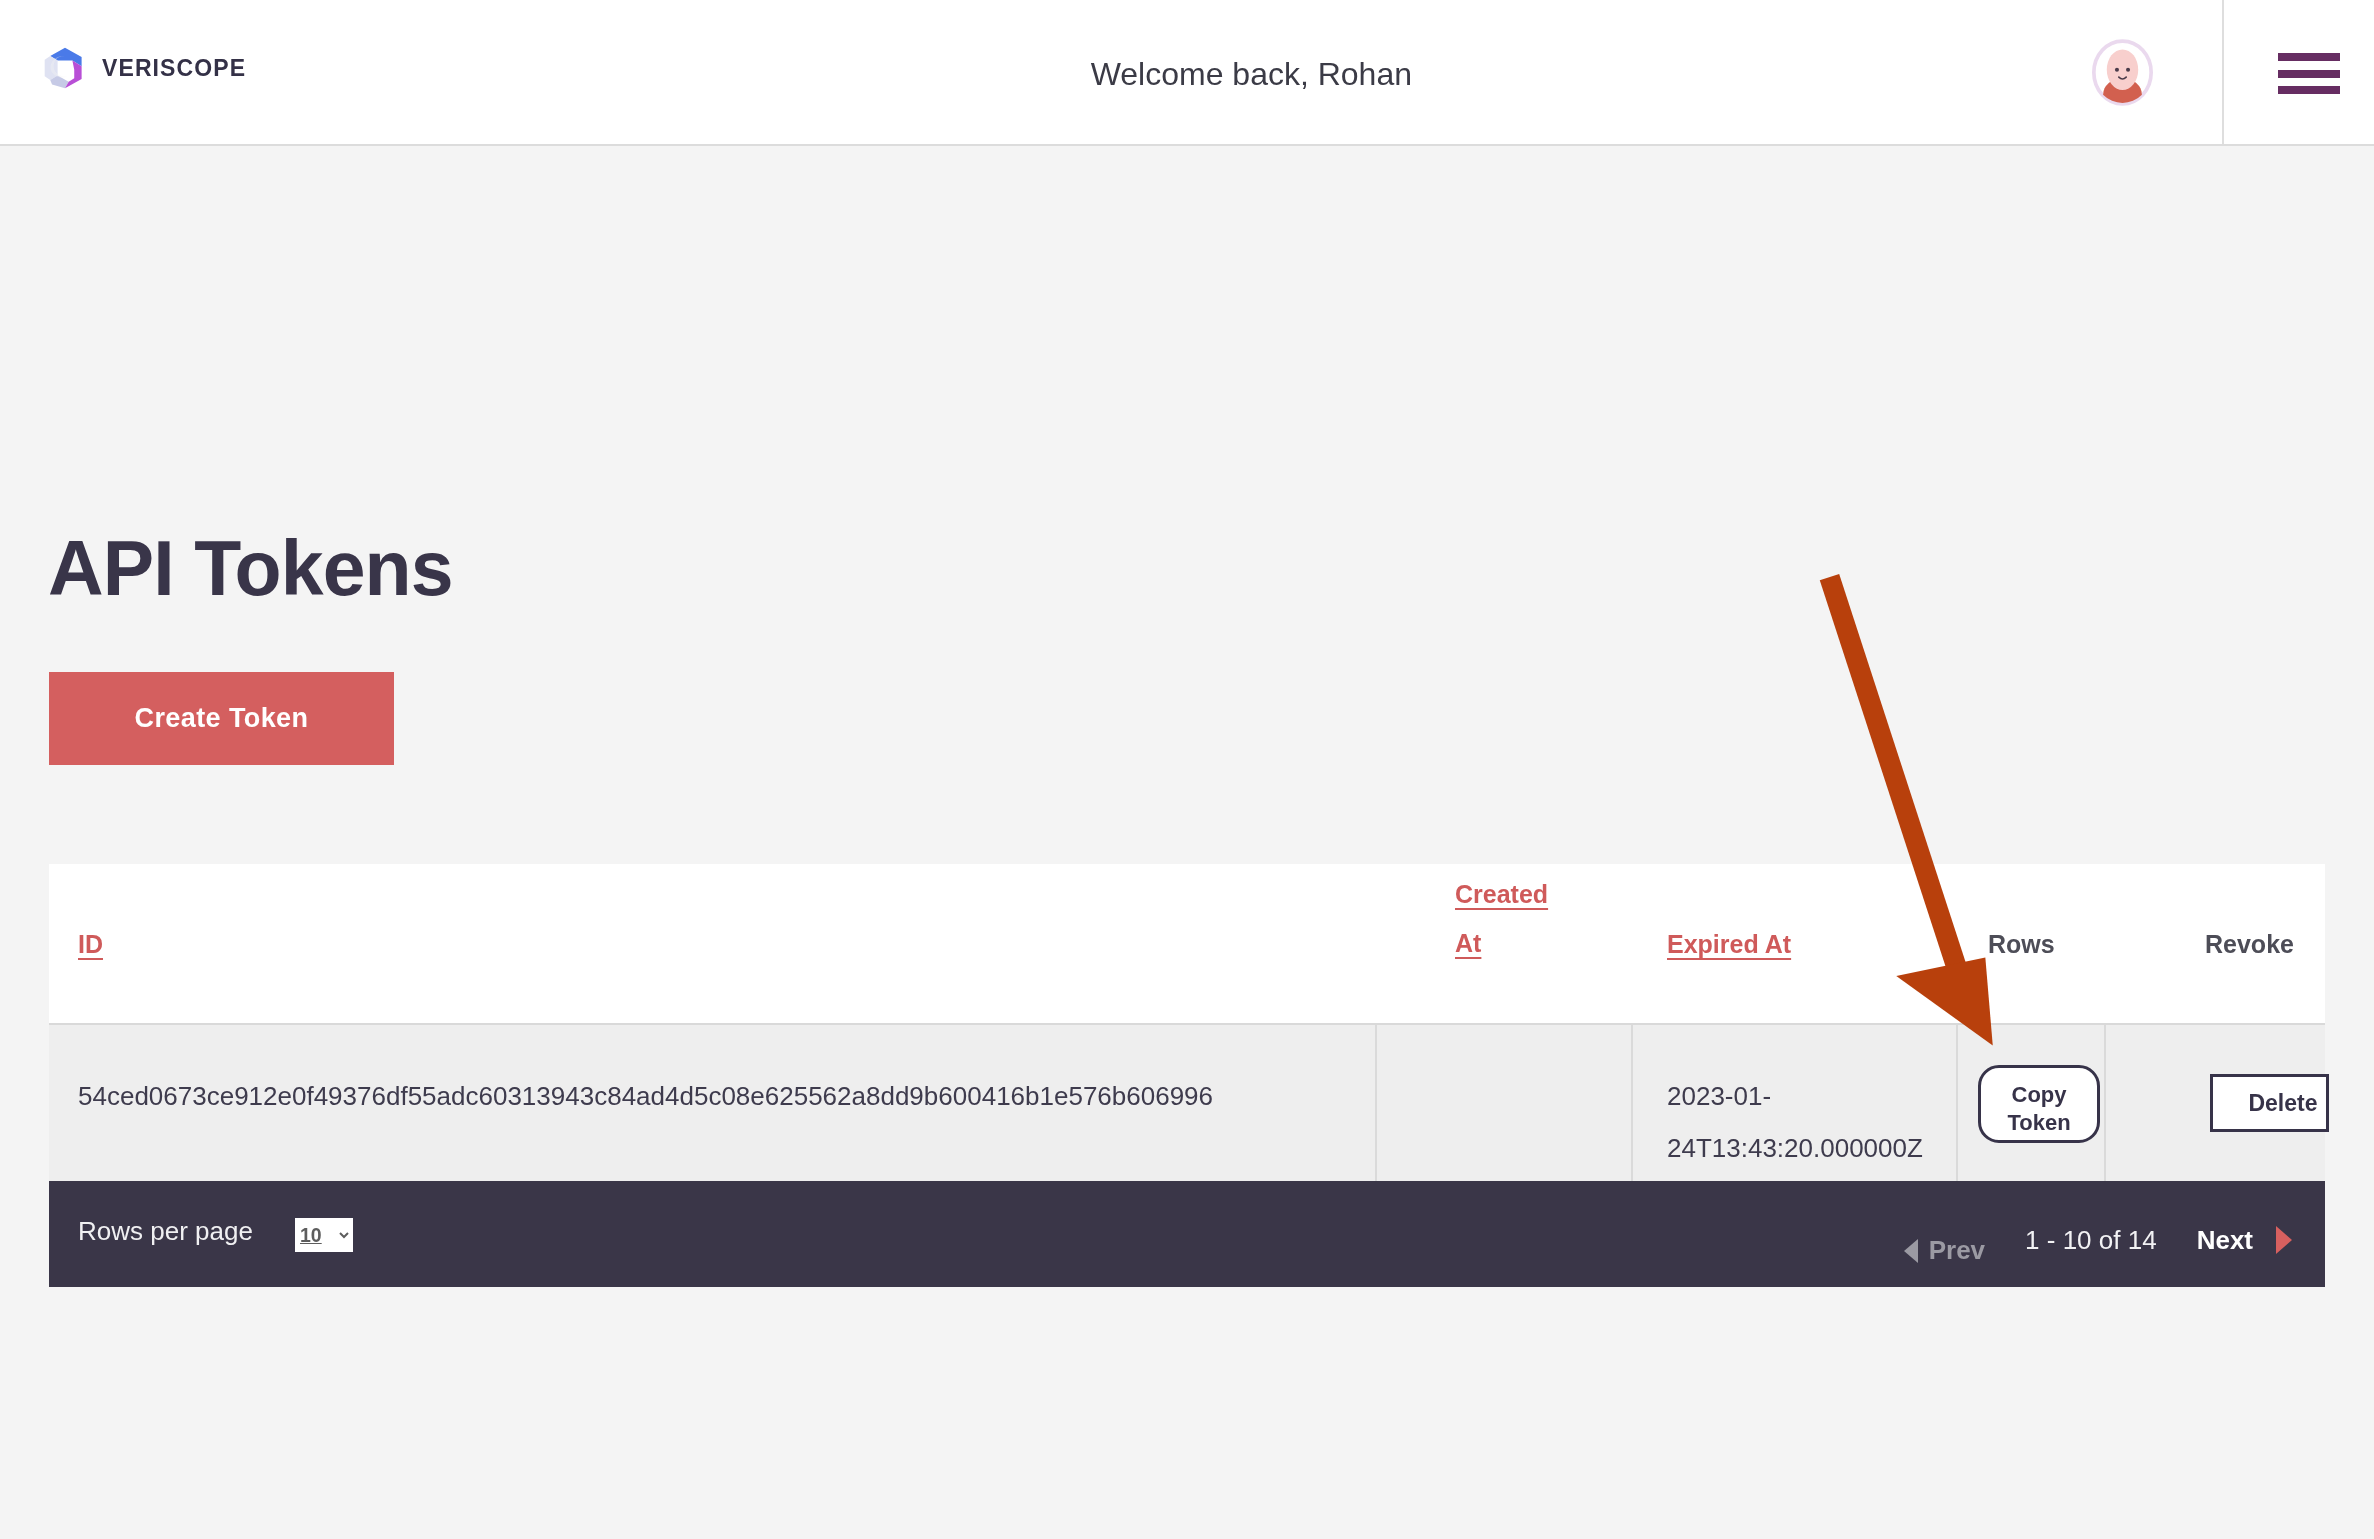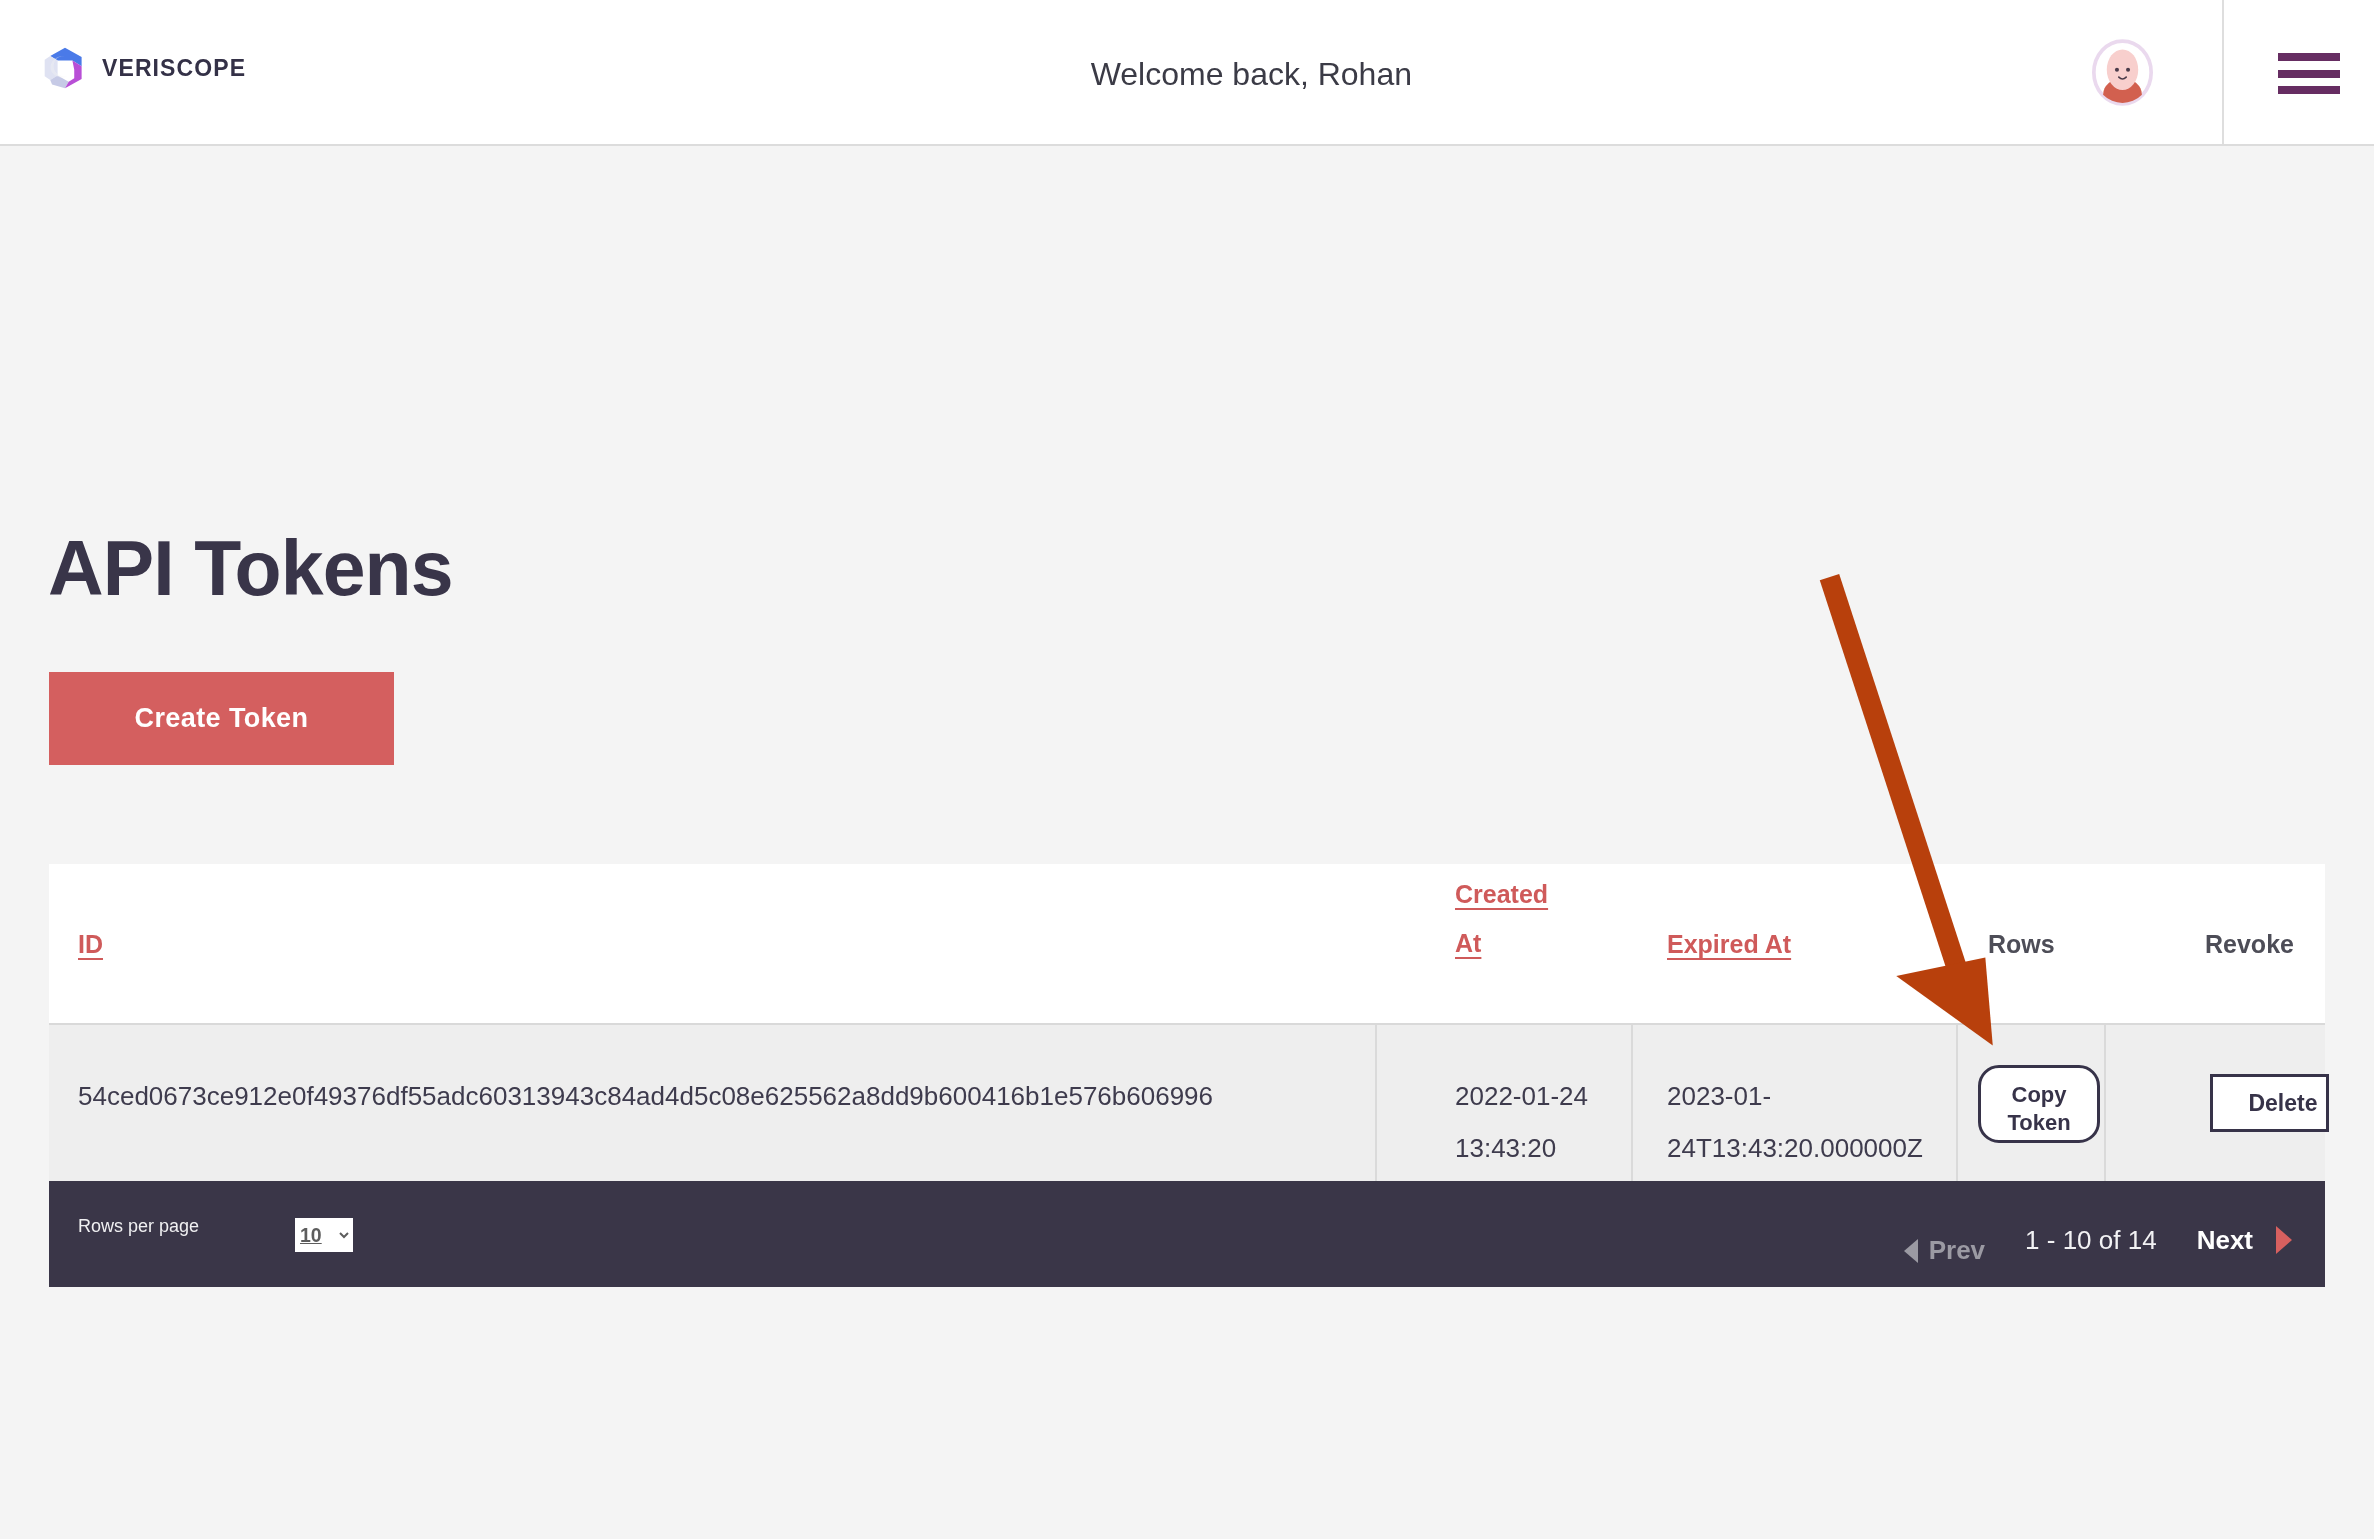--- a/index.html
+++ b/index.html
@@ -224,21 +224,21 @@
   .tfoot {
     position: relative;
     width: 100%;
     height: 106px;
     background: #3a3648;
   }
   .rows-label {
     position: absolute;
     left: 29px;
     top: 35px;
-    font-size: 18px;
+    font-size: 26px;
     color: #f0f0f2;
     text-align: center;
   }
   .rows-select {
     position: absolute;
     left: 246px;
     top: 37px;
     width: 58px;
     height: 34px;
     font-family: "Liberation Sans", sans-serif;
@@ -361,26 +361,20 @@
     <div class="trow">
       <div class="col-div d1"></div>
       <div class="col-div d2"></div>
       <div class="col-div d3"></div>
       <div class="col-div d4"></div>
 
       <div class="cell c-id">
         <div class="cell-inner">54ced0673ce912e0f49376df55adc60313943c84ad4d5c08e625562a8dd9b600416b1e576b606996</div>
       </div>
 
-      <div class="cell c-created">
-        <div class="cell-inner">
-          <div>2022-01-24</div>
-          <div>13:43:20</div>
-        </div>
-      </div>
 
       <div class="cell c-expired">
         <div class="cell-inner">
           <div>2023-01-</div>
           <div>24T13:43:20.000000Z</div>
         </div>
       </div>
 
       <button class="btn-outline btn-copy">
         <div>Copy</div>

